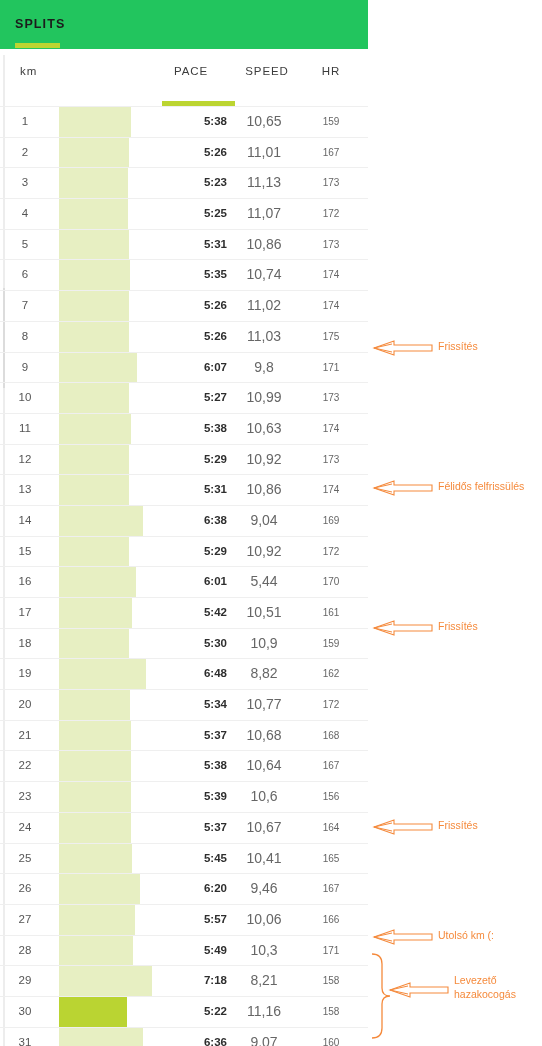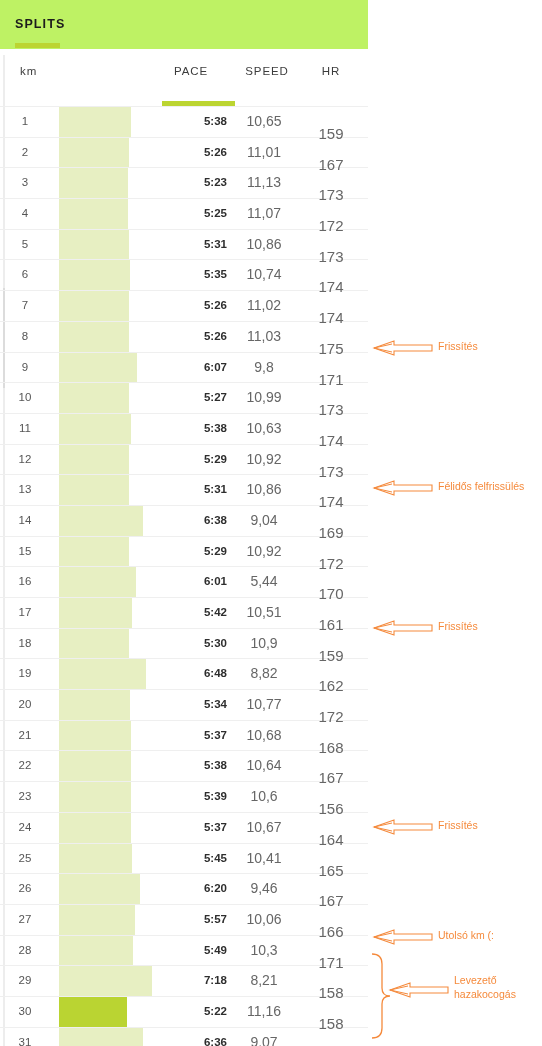--- a/index.html
+++ b/index.html
@@ -20,21 +20,21 @@
     position: absolute;
     left: 0; top: 0;
     width: 542px;
     height: 1046px;
   }
   #card-header {
     position: absolute;
     left: 0; top: 0;
     width: 368px;
     height: 49px;
-    background: #bef264;
+    background: #22c55e;
   }
   #card-title {
     position: absolute;
     left: 15px;
     top: 17px;
     font-size: 12.5px;
     font-weight: bold;
     letter-spacing: 1.1px;
     color: #1c1c1c;
   }
@@ -157,26 +157,26 @@
     width: 72px;
     height: 29.7px;
     line-height: 29.7px;
     text-align: center;
     font-size: 14px;
     color: #666666;
   }
   .cell-hr {
     position: absolute;
     left: 300px;
-    top: 12px;
+    top: 0;
     width: 62px;
     height: 29.7px;
     line-height: 29.7px;
     text-align: center;
-    font-size: 15px;
+    font-size: 10px;
     color: #666666;
   }
 
   
   .annotation {
     position: absolute;
     color: #f58a3c;
     font-size: 10.5px;
     white-space: nowrap;
   }

